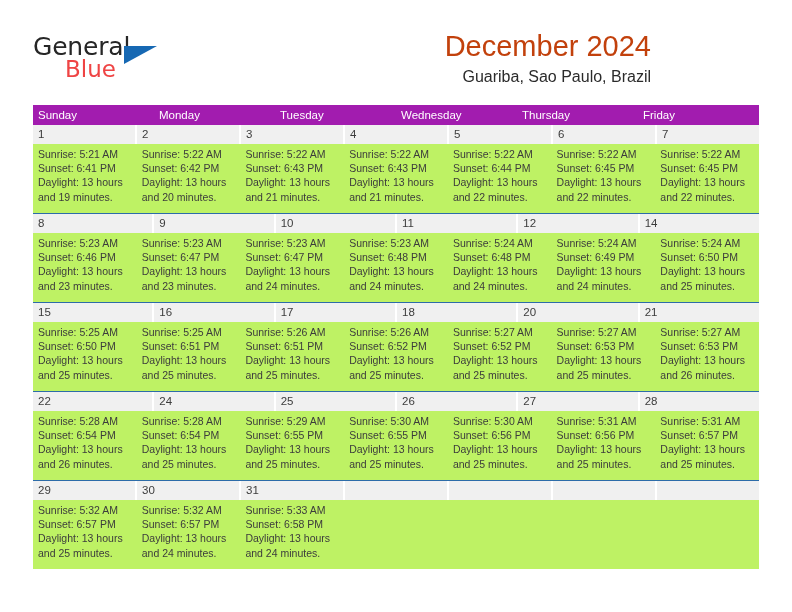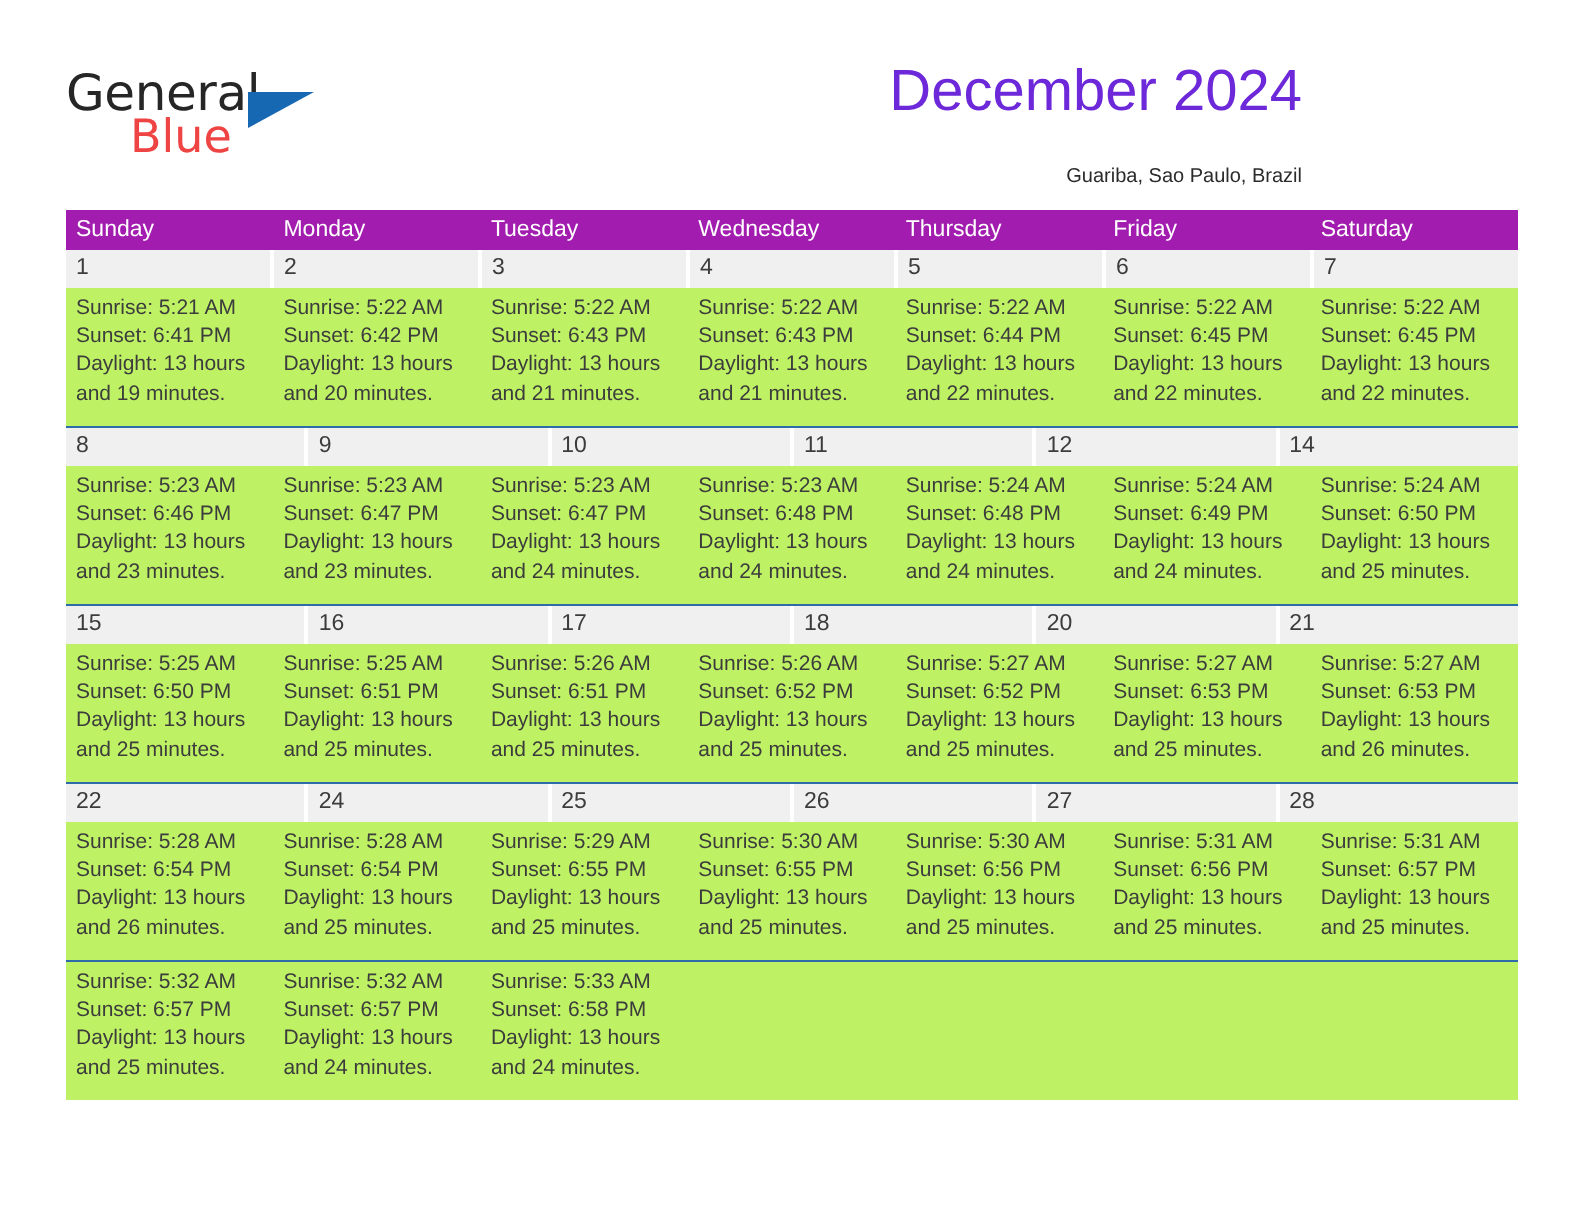--- a/index.html
+++ b/index.html
@@ -69,28 +69,28 @@
 
   .title-block {
     position: absolute;
     right: 0;
     top: 0;
     text-align: right;
   }
   .month-title {
     font-size: 29px;
     font-weight: 400;
-    color: #6d28d9;
+    color: #c2410c;
     line-height: 36px;
     white-space: nowrap;
     font-family: "Liberation Sans", sans-serif;
   }
   .location-title {
-    margin-top: 16px;
-    font-size: 10px;
+    margin-top: 4px;
+    font-size: 16px;
     font-weight: 400;
     color: #2b2b2b;
     line-height: 18px;
     white-space: nowrap;
   }
 
   
   .calendar {
     position: absolute;
     left: 33px;
@@ -181,21 +181,20 @@
 
   <div class="calendar">
 
     <div class="weekdays">
       <div class="weekday">Sunday</div>
       <div class="weekday">Monday</div>
       <div class="weekday">Tuesday</div>
       <div class="weekday">Wednesday</div>
       <div class="weekday">Thursday</div>
       <div class="weekday">Friday</div>
-      <div class="weekday">Saturday</div>
     </div>
 
     <div id="weeks-container">
         <div class="week">
           <div class="week-daynums">
             <div class="daynum-cell">1</div>
             <div class="daynum-cell">2</div>
             <div class="daynum-cell">3</div>
             <div class="daynum-cell">4</div>
             <div class="daynum-cell">5</div>
@@ -403,20 +402,29 @@
             </div>
             <div class="detail-cell">
               <div class="detail-line">Sunrise: 5:31 AM</div>
               <div class="detail-line">Sunset: 6:57 PM</div>
               <div class="detail-line">Daylight: 13 hours</div>
               <div class="detail-line">and 25 minutes.</div>
             </div>
           </div>
         </div>
         <div class="week">
+          <div class="week-daynums">
+            <div class="daynum-cell">29</div>
+            <div class="daynum-cell">30</div>
+            <div class="daynum-cell">31</div>
+            <div class="daynum-cell"></div>
+            <div class="daynum-cell"></div>
+            <div class="daynum-cell"></div>
+            <div class="daynum-cell"></div>
+          </div>
           <div class="week-details">
             <div class="detail-cell">
               <div class="detail-line">Sunrise: 5:32 AM</div>
               <div class="detail-line">Sunset: 6:57 PM</div>
               <div class="detail-line">Daylight: 13 hours</div>
               <div class="detail-line">and 25 minutes.</div>
             </div>
             <div class="detail-cell">
               <div class="detail-line">Sunrise: 5:32 AM</div>
               <div class="detail-line">Sunset: 6:57 PM</div>

